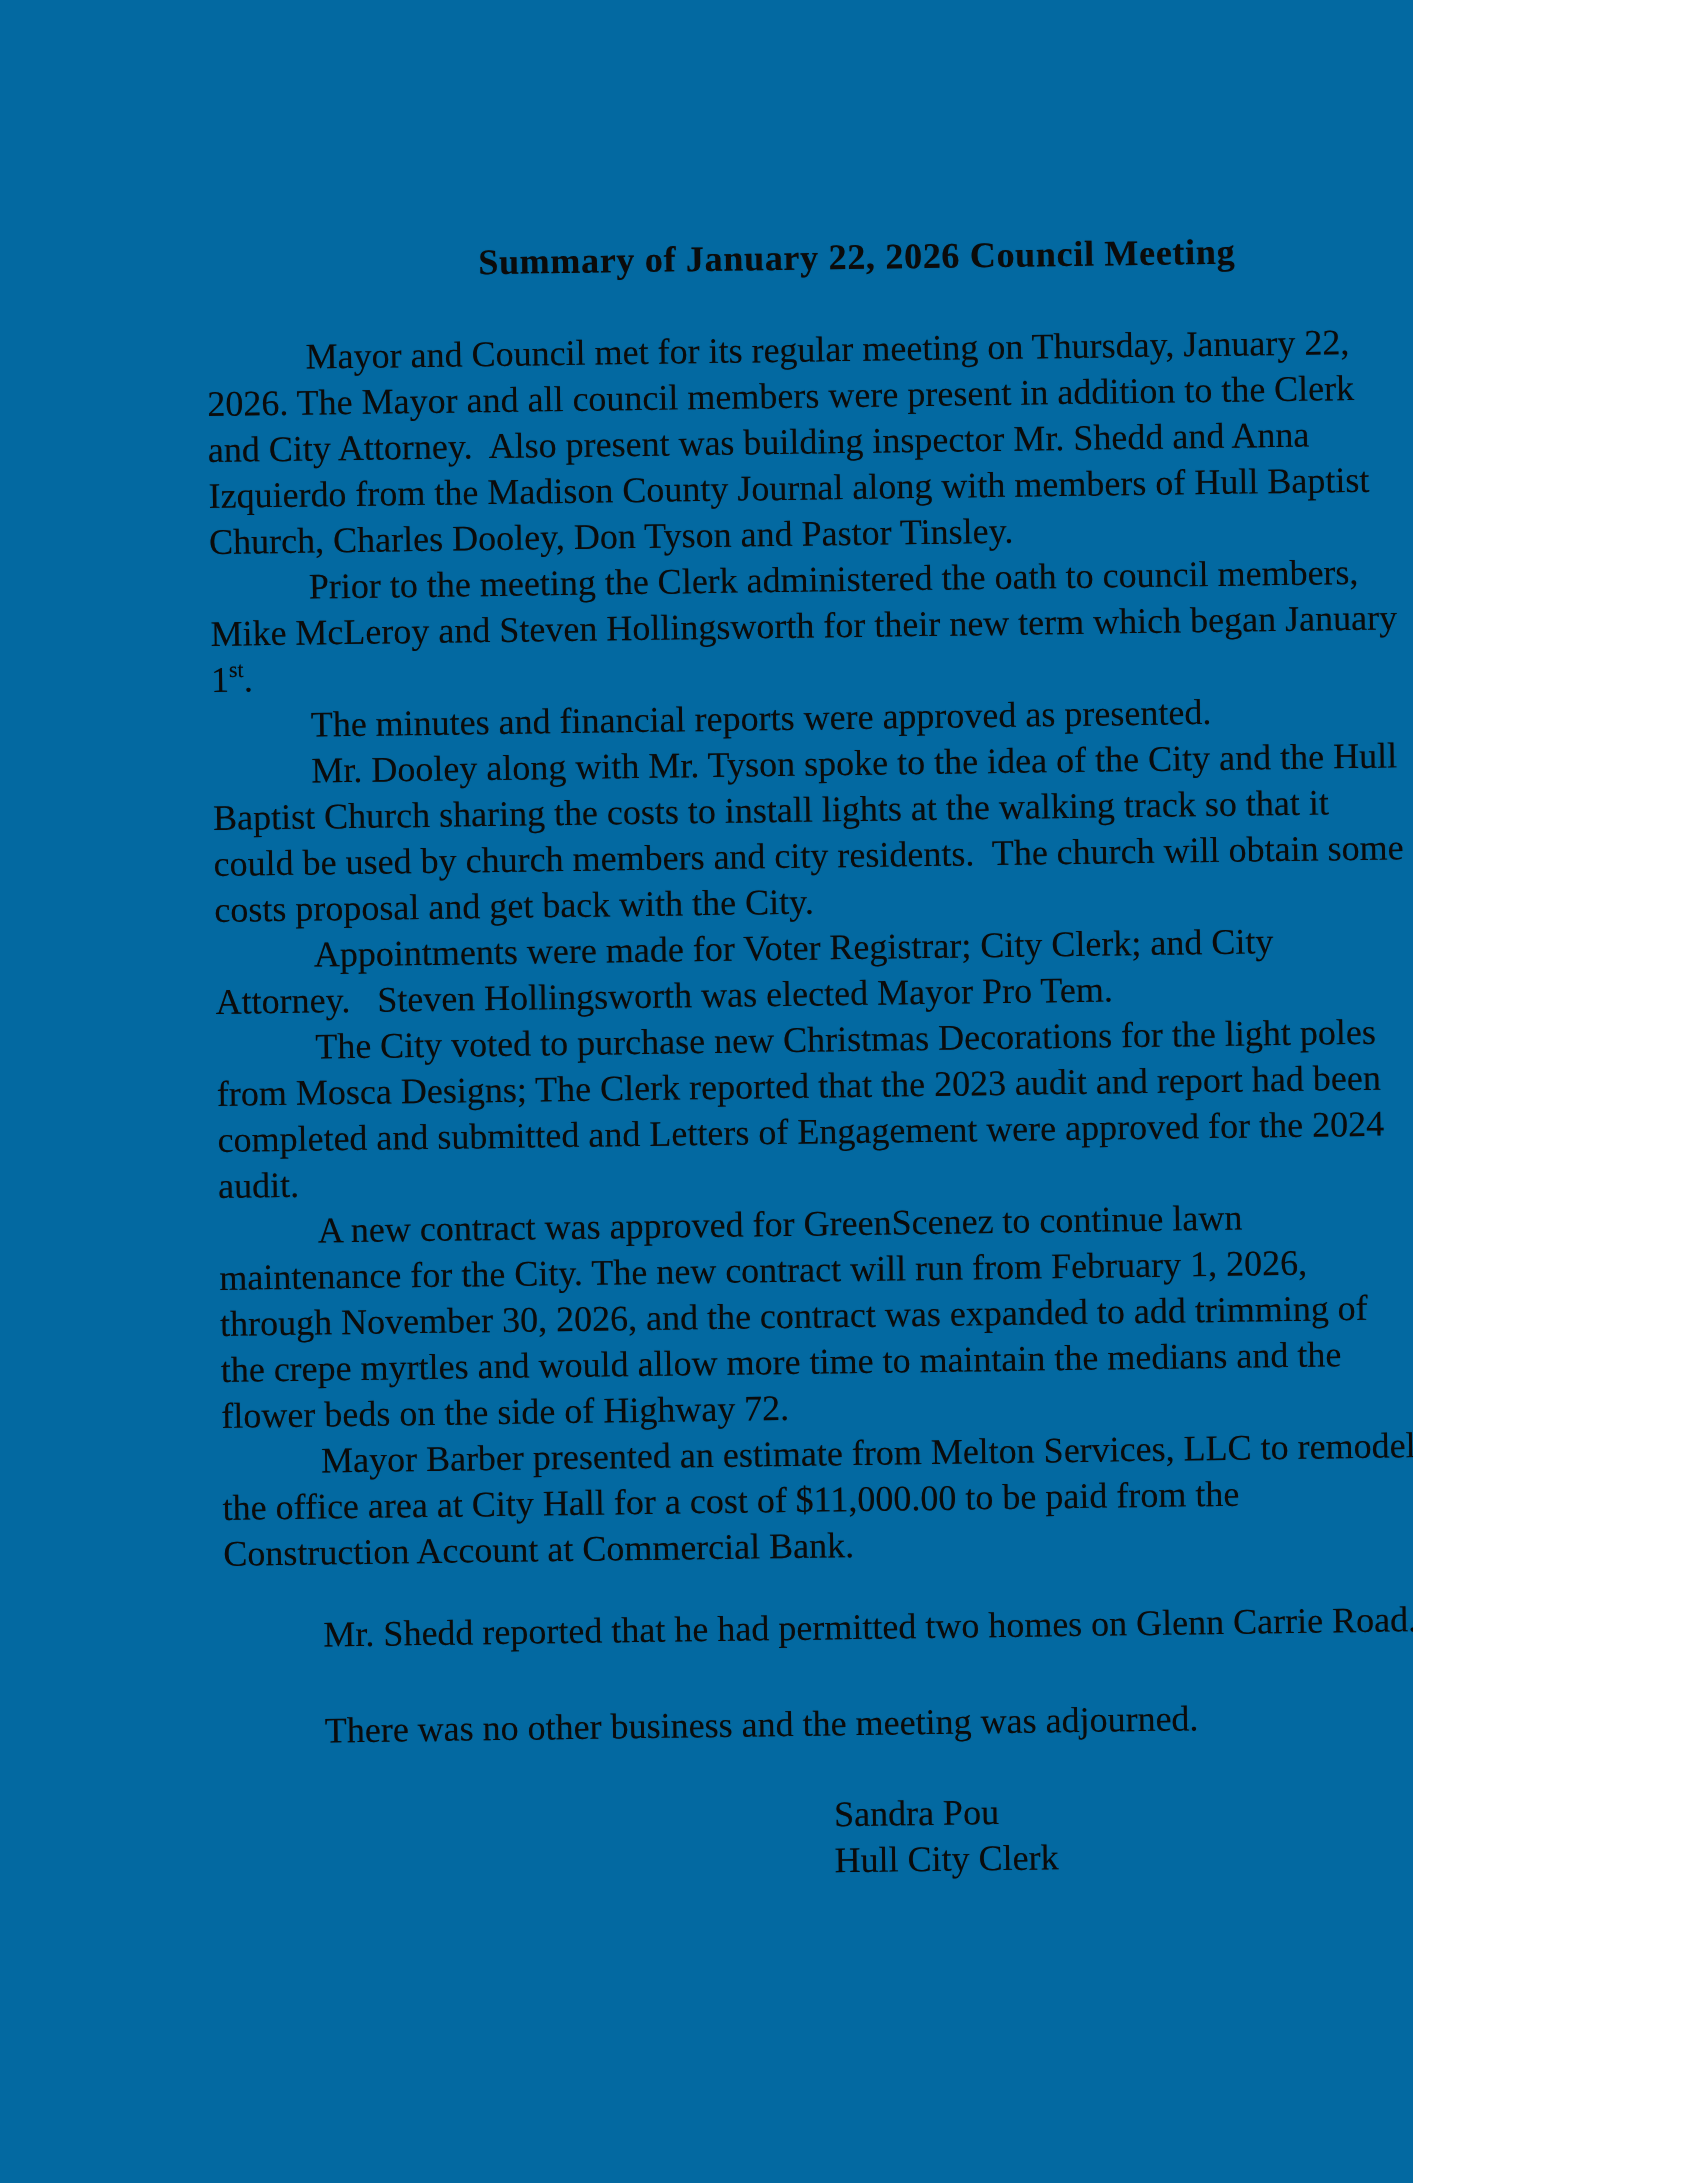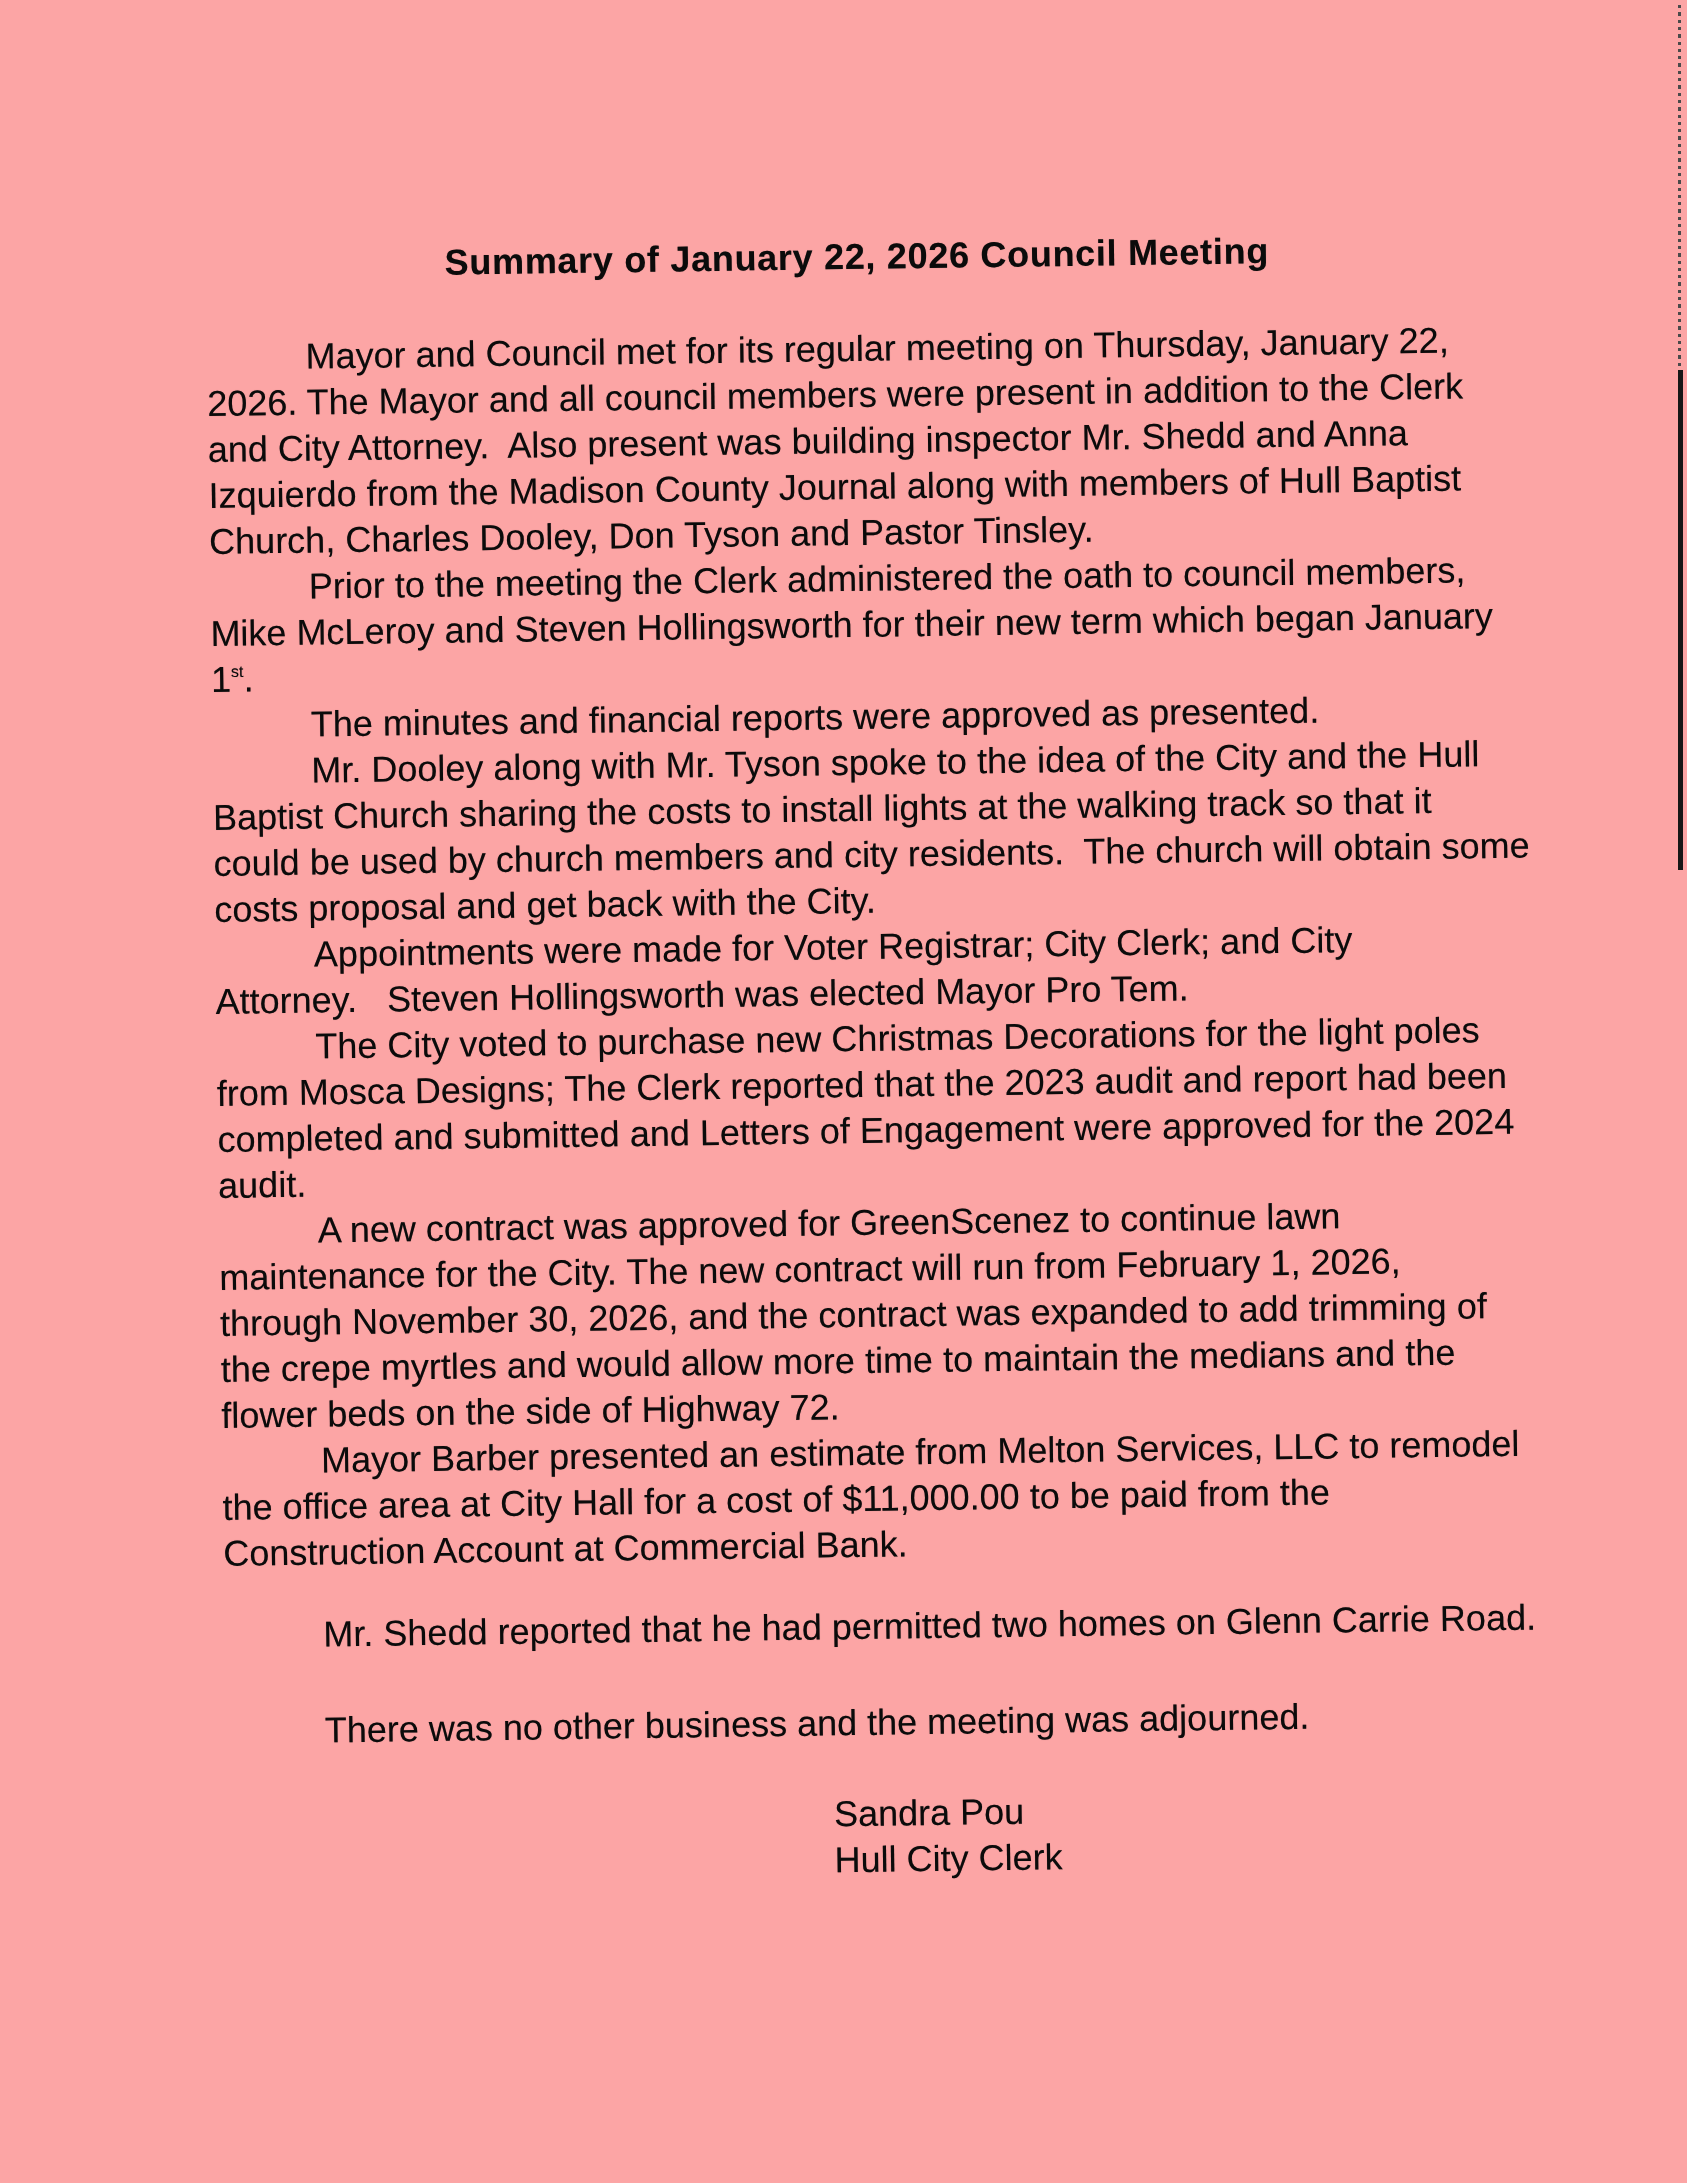--- a/index.html
+++ b/index.html
@@ -2,25 +2,25 @@
 <html style="font-size:10.6px"><head>
 <meta charset="utf-8">
 <style>
   html, body {
     margin: 0;
     padding: 0;
     background: #ffffff;
   }
   .page {
     position: relative;
-    width: 1687px;
+    width: 1413px;
     height: 2183px;
-    background: #fca5a5;
+    background: #0369a1;
     overflow: hidden;
-    font-family: Liberation Sans, sans-serif;
+    font-family: Liberation Serif, serif;
     color: #0b0b0b;
   }
   
   .textcol {
     position: absolute;
     left: 205px;
     top: 243px;
     width: 1343px;
     transform: rotate(-0.8deg);
     transform-origin: 0 0;
@@ -43,21 +43,21 @@
     white-space: pre;
   }
   .indent { padding-left: 99px; }
   .gap-before-shedd   { margin-top: 36px; }
   .gap-before-adjourn { margin-top: 50px; }
   .signature {
     margin-top: 45px;
     margin-left: 607px;
   }
   .sup {
-    font-size: 16px;
+    font-size: 22px;
     vertical-align: 14.6px;
     line-height: 0;
   }
   
   .scan-artifact-dashed {
     position: absolute;
     left: 1678px;
     top: 5.3px;
     width: 3.3px;
     height: 365px;

